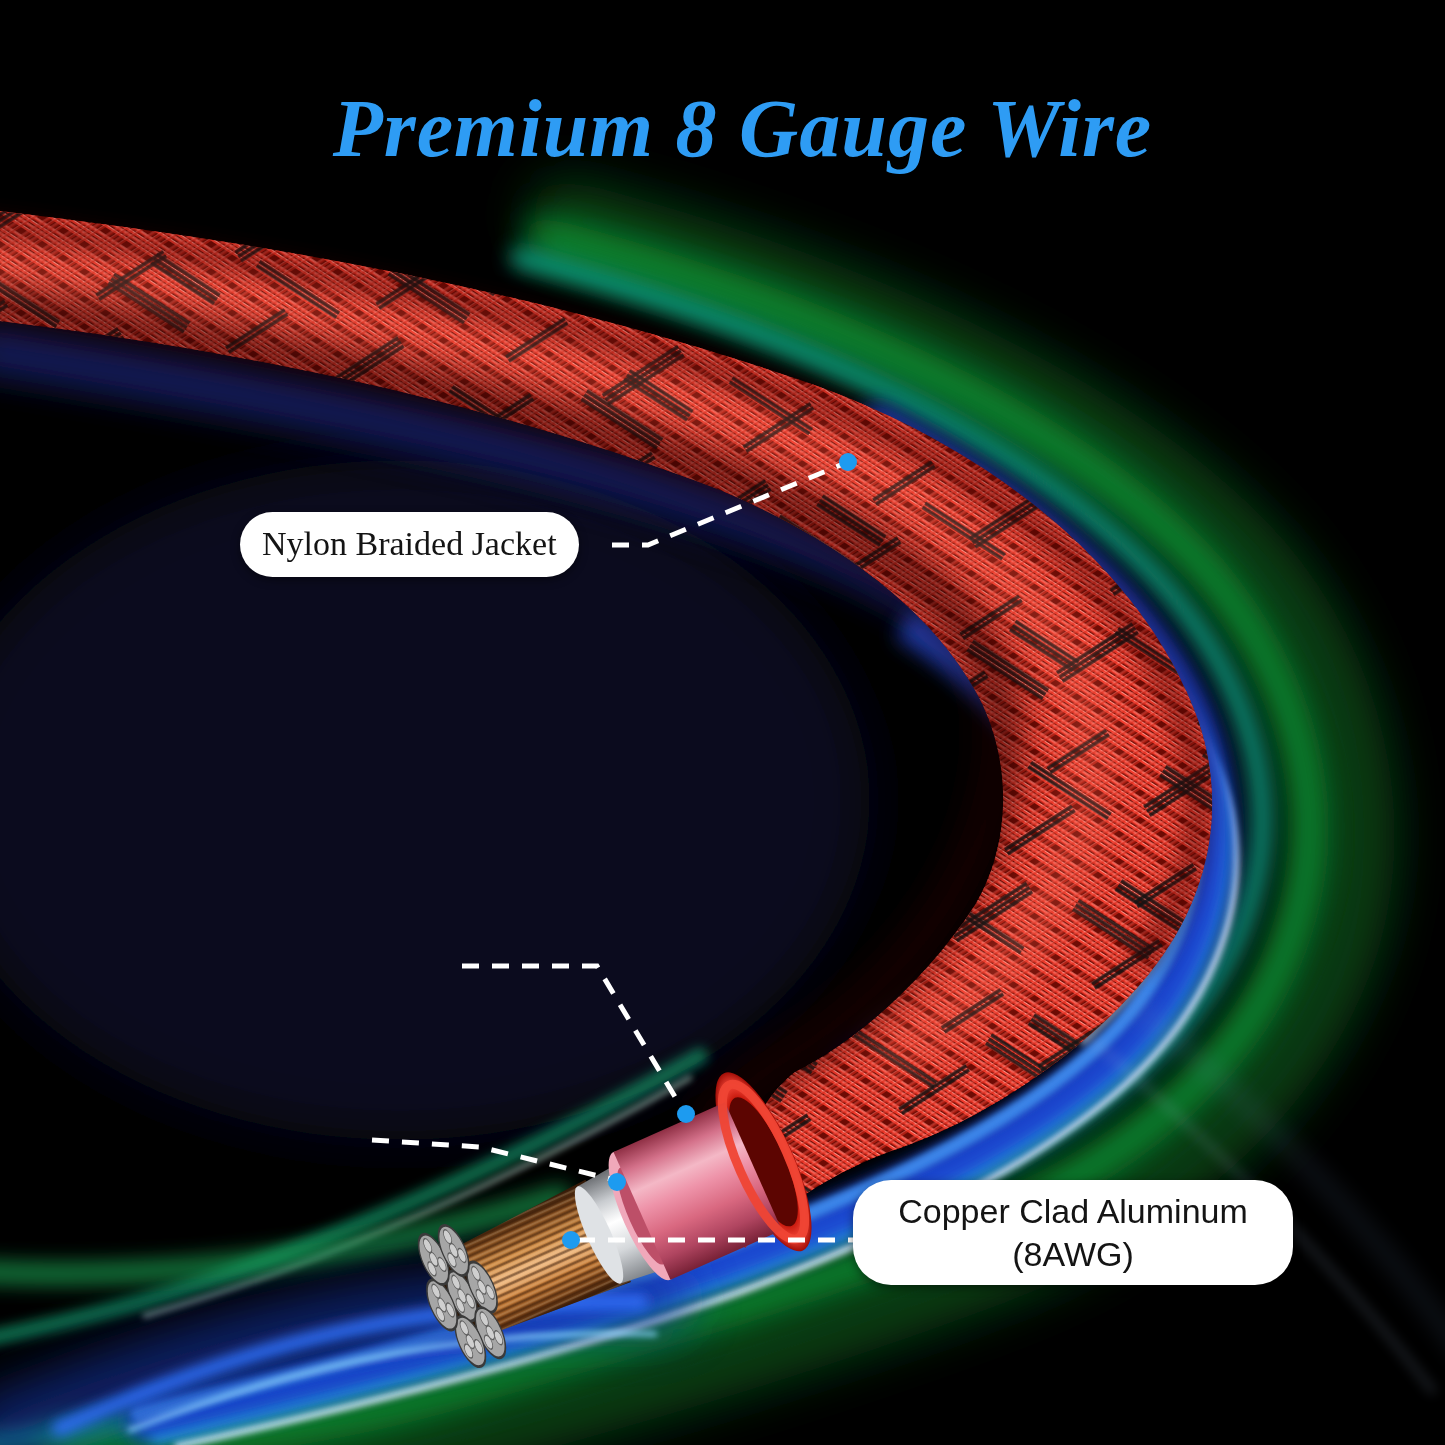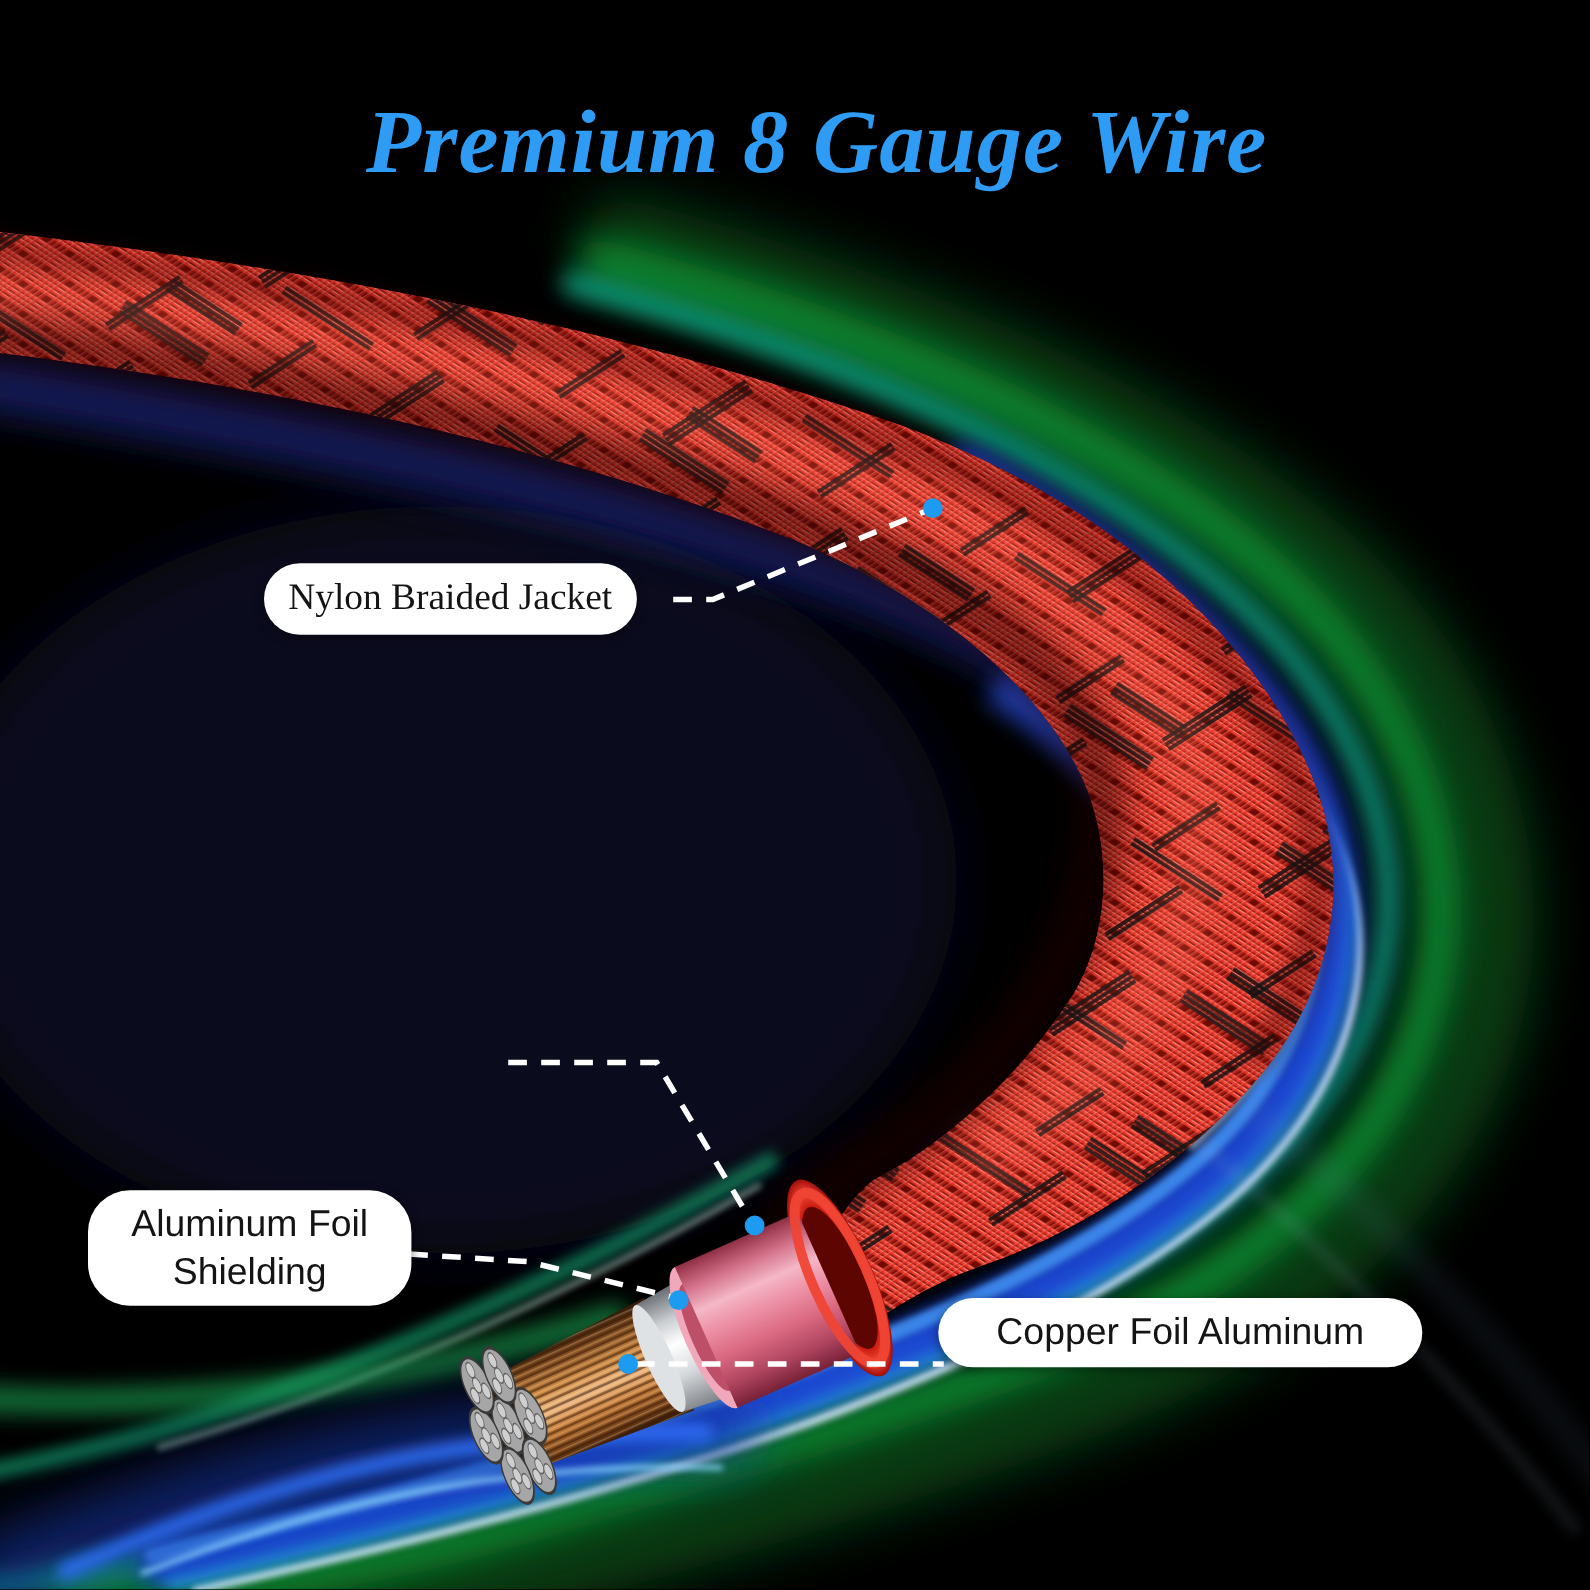--- a/index.html
+++ b/index.html
@@ -228,22 +228,19 @@
   </g>
 </svg>
 
 <div class="title">Premium 8 Gauge Wire</div>
 
 <div class="pill pill-nylon">
   <span>Nylon Braided Jacket</span>
 </div>
 
 
-<div class="pill two pill-foil">
-  <div>Aluminum Foil</div>
-  <div>Shielding</div>
+
+<div class="pill two pill-copper">
+  <div>Copper Clad Aluminum</div>
+  <div>(8AWG)</div>
 </div>
 
-<div class="pill two pill-copper">
-  <div>Copper Foil Aluminum</div>
 </div>
 
-</div>
-
 </body></html>

